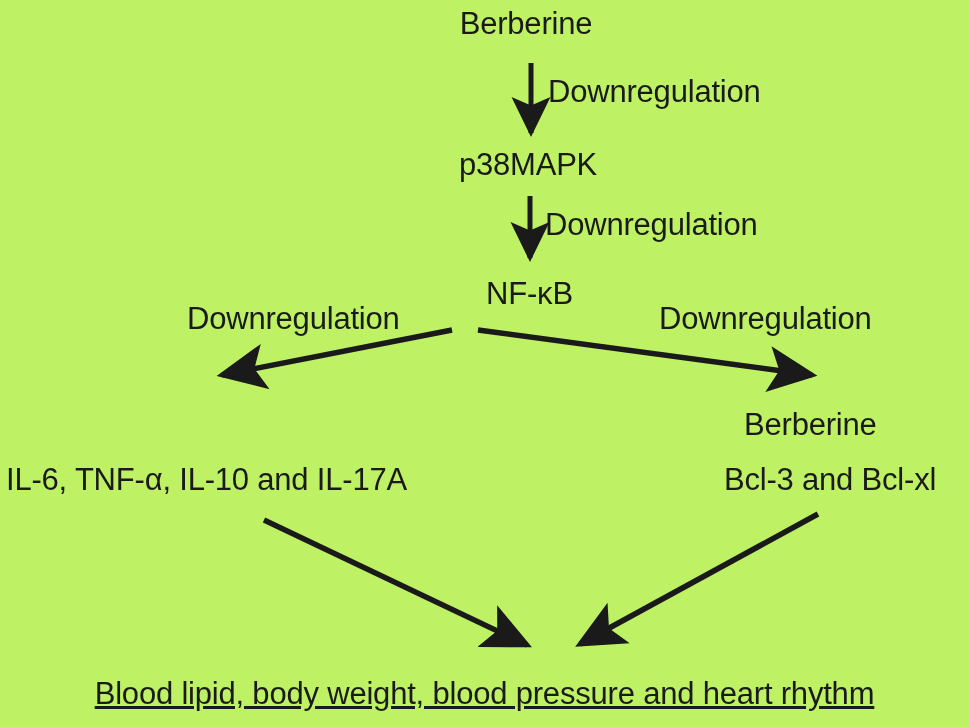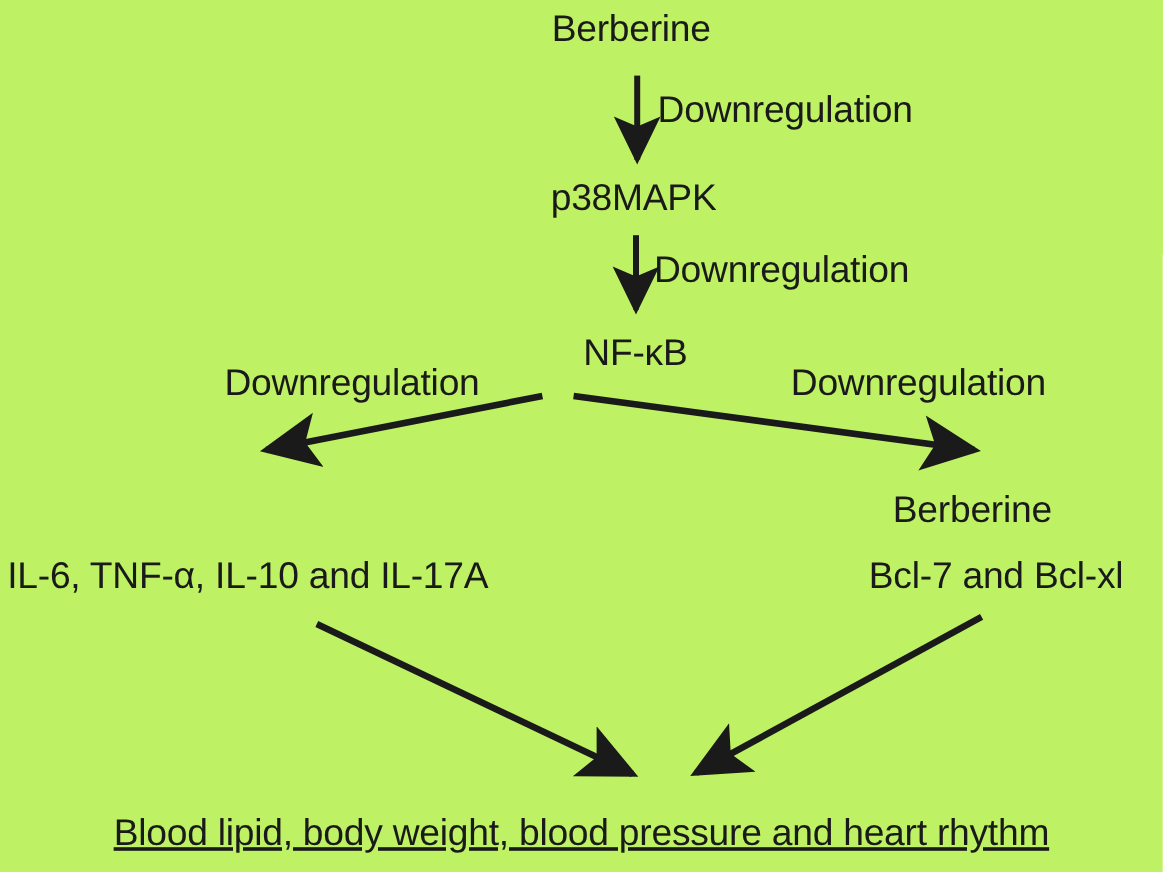--- a/index.html
+++ b/index.html
@@ -88,17 +88,17 @@
 
   <div class="node-label lbl-down-left">Downregulation</div>
 
   <div class="node-label lbl-down-right">Downregulation</div>
 
 
   <div class="node-label lbl-cytokines">IL-6, TNF-α, IL-10 and IL-17A</div>
 
   <div class="node-label lbl-apoptosis">Berberine</div>
 
-  <div class="node-label lbl-bcl">Bcl-7 and Bcl-xl</div>
+  <div class="node-label lbl-bcl">Bcl-3 and Bcl-xl</div>
 
   <div class="node-label lbl-outcome">Blood lipid, body weight, blood pressure and heart rhythm</div>
 
 </div>
 
 </body></html>

